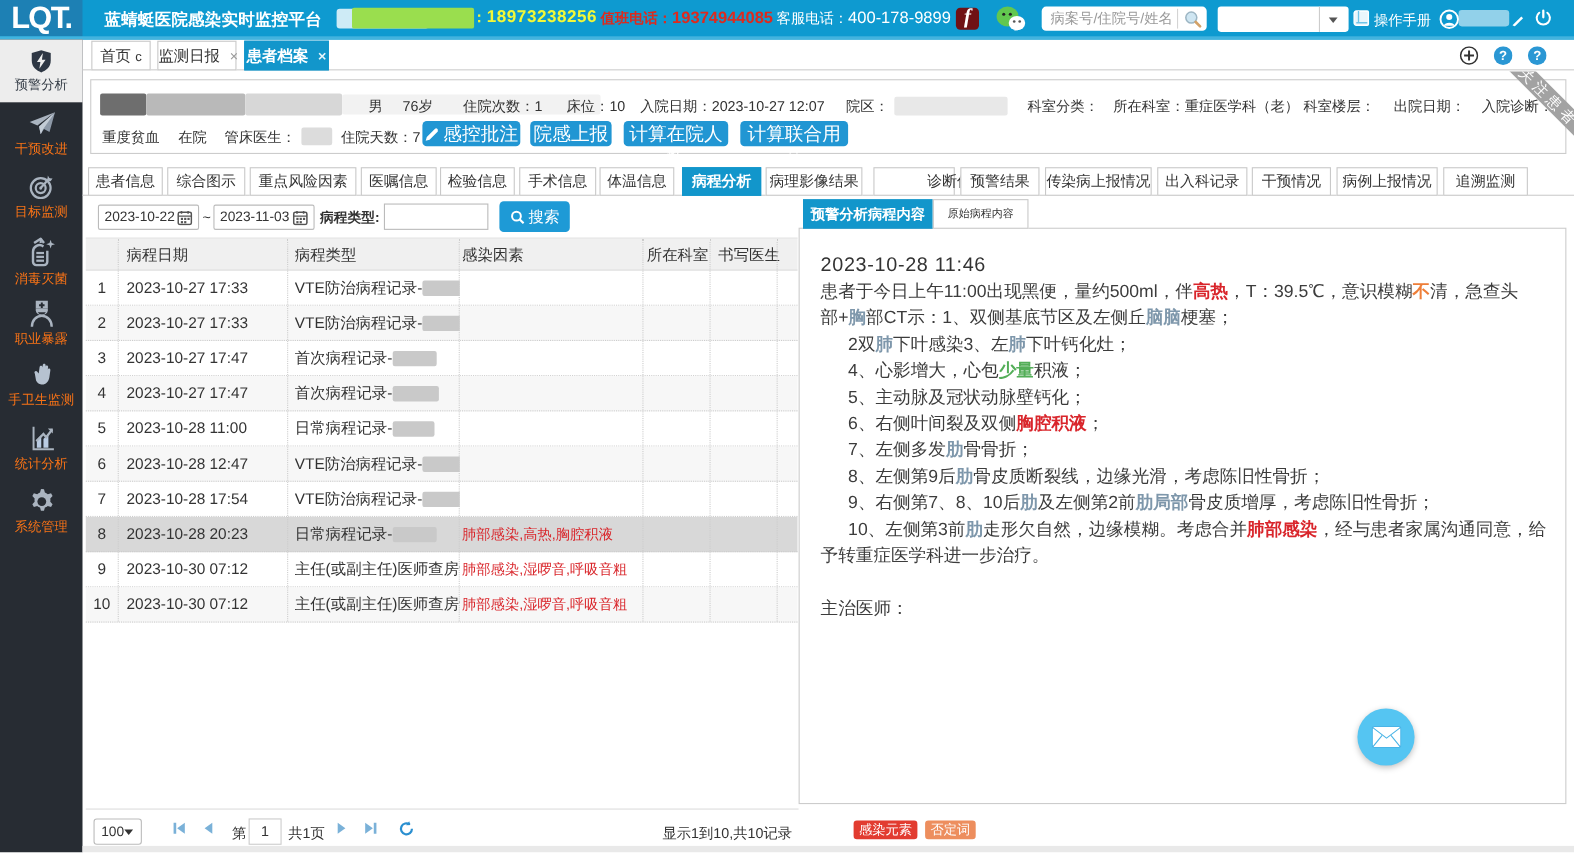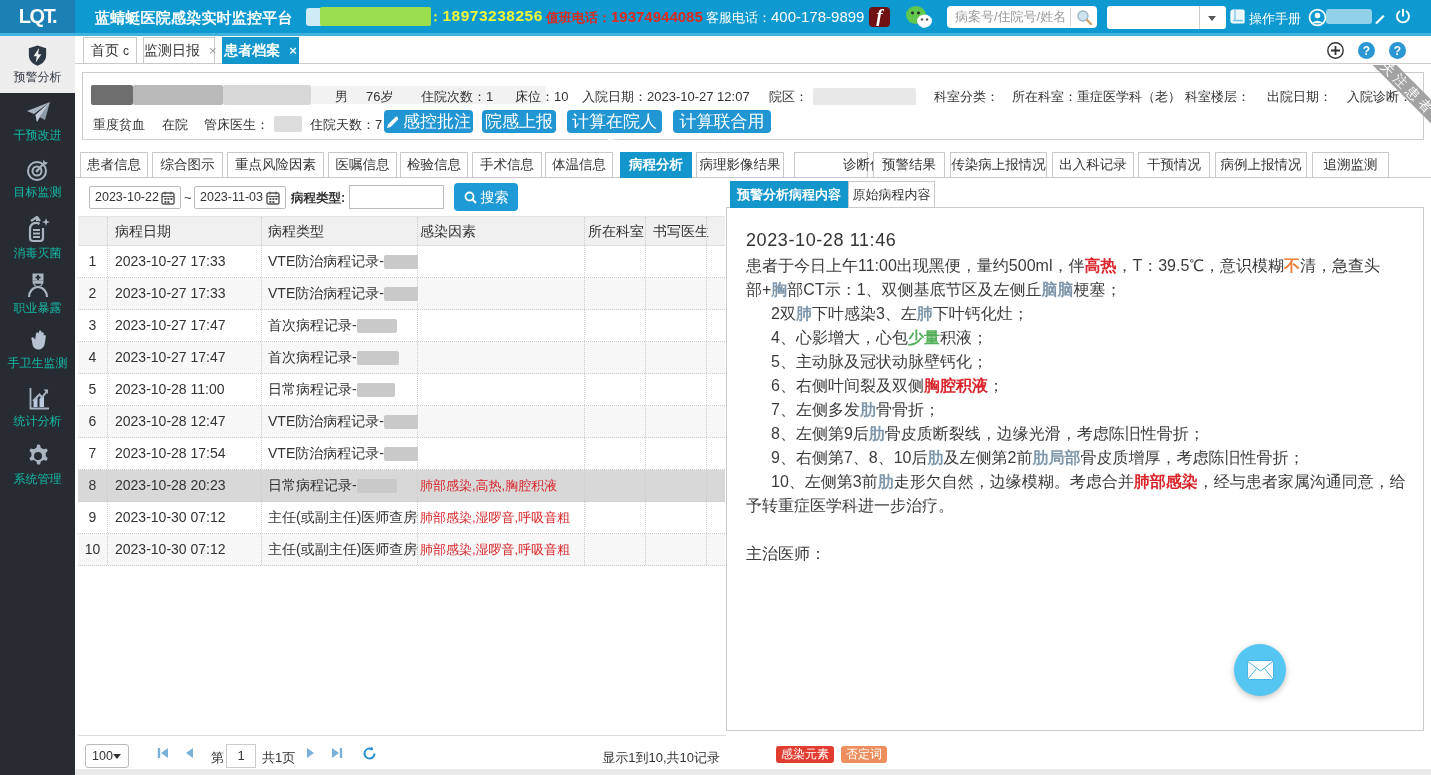--- a/index.html
+++ b/index.html
@@ -3,39 +3,39 @@
 <meta charset="utf-8">
 <title>蓝蜻蜓医院感染实时监控平台</title>
 <style>
 * { margin:0; padding:0; box-sizing:border-box; }
 html,body { width:1431px; height:775px; overflow:hidden; font-family:"Liberation Sans",sans-serif; background:#fff; position:relative; }
 .abs { position:absolute; }
 
 
 #header { position:absolute; left:0; top:0; width:1431px; height:36px; background:#0e9ad0; }
 #header .accent { position:absolute; left:0; top:33px; width:1431px; height:3px; background:#42b3de; }
-#logo { position:absolute; left:0; top:0; width:75px; height:33px; background:#1d80b4; color:#fff; font-weight:bold; font-size:20px; text-align:center; line-height:32px; letter-spacing:-1.5px; }
+#logo { position:absolute; left:0; top:0; width:75px; height:33px; background:#1d80b4; color:#fff; font-weight:bold; font-size:28px; text-align:center; line-height:32px; letter-spacing:-1.5px; }
 #title { position:absolute; left:95px; top:9px; color:#fff; font-weight:bold; font-size:15px; letter-spacing:0.2px; }
 .hblur1 { position:absolute; left:306px; top:8px; width:84px; height:18px; background:rgba(255,255,255,.8); border-radius:3px; }
 .hblur2 { position:absolute; left:320px; top:7px; width:111px; height:19px; background:#9ade4e; border-radius:2px; }
 #phone1 { position:absolute; left:429px; top:7px; color:#f2f838; font-weight:bold; font-size:15.5px; letter-spacing:0.5px; } #phone1 .c { font-size:13px; }
 #phone2 { position:absolute; left:546px; top:8px; color:#dd2a1e; font-weight:bold; font-size:15px; } #phone2 .l { font-size:13px; }
 #phone3 { position:absolute; left:706px; top:8px; color:#fff; font-size:15px; } #phone3 .l { font-size:13px; }
 #flashic { position:absolute; left:869px; top:7px; width:21px; height:20px; background:#701114; border-radius:4px; color:#fff; font-weight:bold; font-style:italic; font-size:19px; text-align:center; line-height:18px; font-family:"Liberation Serif",serif; }
 #hsearch { position:absolute; left:947px; top:6px; width:150px; height:22px; background:#fff; border-radius:4px; color:#999; font-size:13px; line-height:22px; padding-left:8px; }
 #hsearch .mag { position:absolute; right:4px; top:3px; }
 #hsearch .sep { position:absolute; right:26px; top:2px; width:1px; height:18px; background:#d4d4d4; }
 #hselect { position:absolute; left:1107px; top:6px; width:119px; height:23px; background:#fff; border-radius:3px; }
 #hselect .sep { position:absolute; right:26px; top:0px; width:1px; height:23px; background:#ccc; }
 #hselect .arr { position:absolute; right:10px; top:10px; width:0; height:0; border-left:4.5px solid transparent; border-right:4.5px solid transparent; border-top:5px solid #555; }
 #manual { position:absolute; left:1249px; top:10px; color:#fff; font-size:13px; }
 #userblur { position:absolute; left:1326px; top:9px; width:46px; height:15px; background:rgba(255,255,255,.55); border-radius:3px; }
 
 
-.sitem { position:absolute; left:0; width:75px; height:57px; color:#14b8a6; text-align:center; font-size:12px; }
+.sitem { position:absolute; left:0; width:75px; height:57px; color:#f97316; text-align:center; font-size:12px; }
 .sitem .ic { display:block; margin:8px auto 2px; }
 .sitem .tx { display:block; margin-top:2px; letter-spacing:0px; }
 .sitem.active { background:#ededed; color:#333b45; }
 
 
 .tab { position:absolute; top:37px; height:27px; background:#fff; border:1px solid #c9c9c9; font-size:14px; color:#333; line-height:25px; text-align:center; white-space:nowrap; }
 .tab .x { color:#999; margin-left:5px; font-size:13px; }
 .tab.active { background:#1296cb; border-color:#1296cb; color:#fff; font-weight:bold; }
 .tab.active .x { color:#e8f6fc; }
 #tabline { position:absolute; left:75px; top:63px; width:1356px; height:1px; background:#ccc; }
@@ -78,21 +78,21 @@
 
 #pager { position:absolute; left:78px; top:735px; width:648px; height:40px; border-top:1px solid #ddd; background:#fff; font-size:13px; color:#333; }
 #psel { position:absolute; left:7px; top:8px; width:44px; height:24px; border:1px solid #bbb; border-radius:3px; font-size:12.5px; line-height:22px; padding-left:6px; background:#fff; }
 #psel .arr { position:absolute; right:7px; top:9px; border-left:4px solid transparent; border-right:4px solid transparent; border-top:5px solid #333; width:0; height:0; }
 .pgic { position:absolute; top:10px; }
 #pnum { position:absolute; left:148px; top:8px; width:30px; height:24px; border:1px solid #ccc; text-align:center; line-height:22px; background:#fff; }
 #precs { position:absolute; right:6px; top:13px; color:#333; }
 
 
 #rtab1 { position:absolute; left:730px; top:181px; width:118px; height:27px; background:#1296cb; color:#fff; font-weight:bold; font-size:13px; text-align:center; line-height:27px; }
-#rtab2 { position:absolute; left:848px; top:181px; width:87px; height:27px; background:#fff; border:1px solid #c9c9c9; color:#333; font-size:13px; text-align:center; line-height:25px; }
+#rtab2 { position:absolute; left:848px; top:181px; width:87px; height:27px; background:#fff; border:1px solid #c9c9c9; color:#333; font-size:10px; text-align:center; line-height:25px; }
 #rpanel { position:absolute; left:726px; top:207px; width:698px; height:524px; border:1px solid #ccc; background:#fff; }
 #rcontent { position:absolute; left:19px; top:20px; width:660px; font-size:16px; color:#3c3c3c; line-height:24px; }
 #rcontent .h { font-size:18px; color:#333; height:26px; letter-spacing:0.6px; }
 #rcontent .ind { text-indent:25px; }
 .hlb { color:#7e97ab; font-weight:bold; }
 .hlr { color:#d9252b; font-weight:bold; }
 .hlg { color:#53ae58; font-weight:bold; }
 .hlo { color:#ee7e38; font-weight:bold; }
 #fab { position:absolute; left:1234px; top:644px; width:52px; height:52px; border-radius:50%; background:#55c5f2; box-shadow:0 2px 6px rgba(0,0,0,.25); }
 .botbtn { position:absolute; top:746px; height:17px; border-radius:3px; color:#fff; font-size:12px; line-height:17px; padding:0 5px; }

